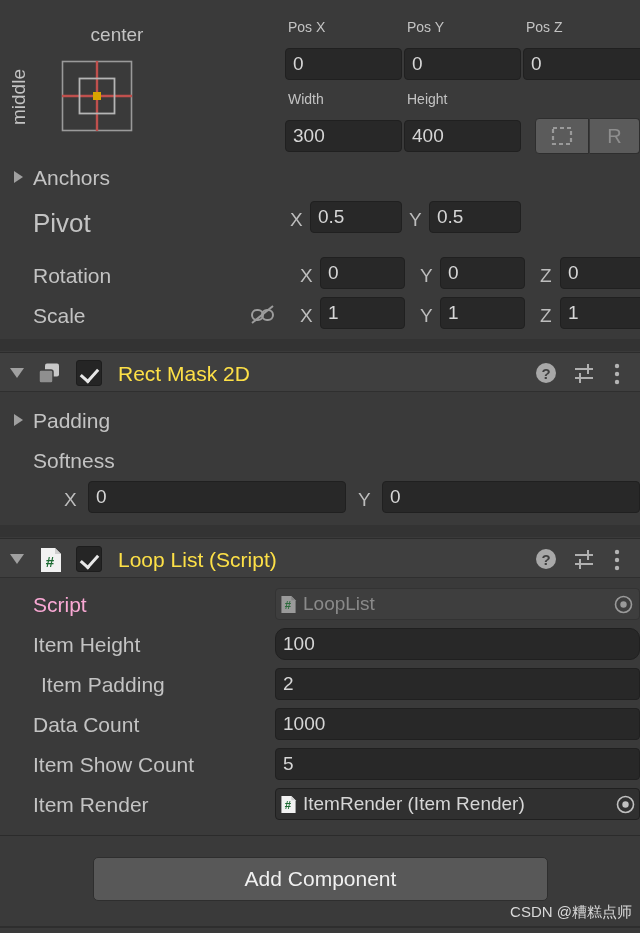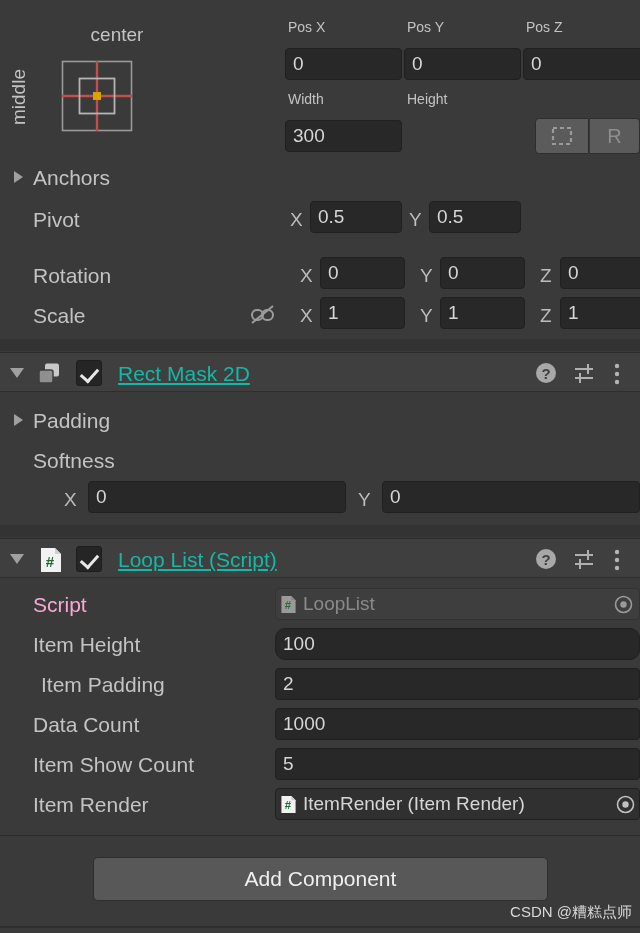--- a/index.html
+++ b/index.html
@@ -101,23 +101,22 @@
     position: absolute;
     left: 0; width: 640px; height: 40px;
     background: #3f3f3f;
     border-top: 1px solid #2c2c2c;
     border-bottom: 1px solid #2f2f2f;
   }
   .comp-title {
     position: absolute;
     left: 118px; top: 9px;
     font-size: 21px;
-    color: #14b8a6;
-    white-space: nowrap;
-    text-decoration: underline;
+    color: #fde047;
+    white-space: nowrap;
   }
   .foldout-tri {
     position: absolute;
     width: 0; height: 0;
     border-left: 9px solid #a0a0a0;
     border-top: 6px solid transparent;
     border-bottom: 6px solid transparent;
   }
   .foldout-tri.open {
     border-left: 7px solid transparent;
@@ -202,32 +201,33 @@
     <div class="lbl" style="position:absolute;left:526px;top:20px;">Pos Z</div>
 
     <div class="field" style="left:285px;top:48px;width:117px;">0</div>
     <div class="field" style="left:404px;top:48px;width:117px;">0</div>
     <div class="field" style="left:523px;top:48px;width:130px;">0</div>
 
     <div class="lbl" style="position:absolute;left:288px;top:92px;">Width</div>
     <div class="lbl" style="position:absolute;left:407px;top:92px;">Height</div>
 
     <div class="field" style="left:285px;top:120px;width:117px;">300</div>
+    <div class="field" style="left:404px;top:120px;width:117px;">400</div>
 
     <div style="position:absolute;left:535px;top:118px;width:54px;height:36px;background:#5b5b5b;border:1px solid #2e2e2e;border-radius:4px 0 0 4px;display:flex;align-items:center;justify-content:center;">
       <svg width="22" height="22" viewBox="0 0 22 22">
         <rect x="2" y="3" width="18" height="16" fill="none" stroke="#9a9a9a" stroke-width="2.2" stroke-dasharray="4 3"></rect>
       </svg>
     </div>
     <div style="position:absolute;left:589px;top:118px;width:51px;height:36px;background:#5b5b5b;border:1px solid #2e2e2e;border-left:1px solid #3a3a3a;border-radius:0 4px 4px 0;display:flex;align-items:center;justify-content:center;font-size:20px;color:#8e8e8e;">R</div>
 
     <div class="foldout-tri" style="left:14px;top:171px;"></div>
     <div class="lbl" style="position:absolute;left:33px;top:167px;font-size:21px;">Anchors</div>
 
-    <div class="rowlabel" style="left:33px;top:208px;font-size:21px;">Pivot</div>
+    <div class="rowlabel" style="left:33px;top:208px;font-size:26px;">Pivot</div>
     <div class="axis" style="left:290px;top:209px;">X</div>
     <div class="field" style="left:310px;top:201px;width:92px;">0.5</div>
     <div class="axis" style="left:409px;top:209px;">Y</div>
     <div class="field" style="left:429px;top:201px;width:92px;">0.5</div>
 
     <div class="rowlabel" style="left:33px;top:264px;font-size:21px;">Rotation</div>
     <div class="axis" style="left:300px;top:265px;">X</div>
     <div class="field" style="left:320px;top:257px;width:85px;">0</div>
     <div class="axis" style="left:420px;top:265px;">Y</div>
     <div class="field" style="left:440px;top:257px;width:85px;">0</div>

